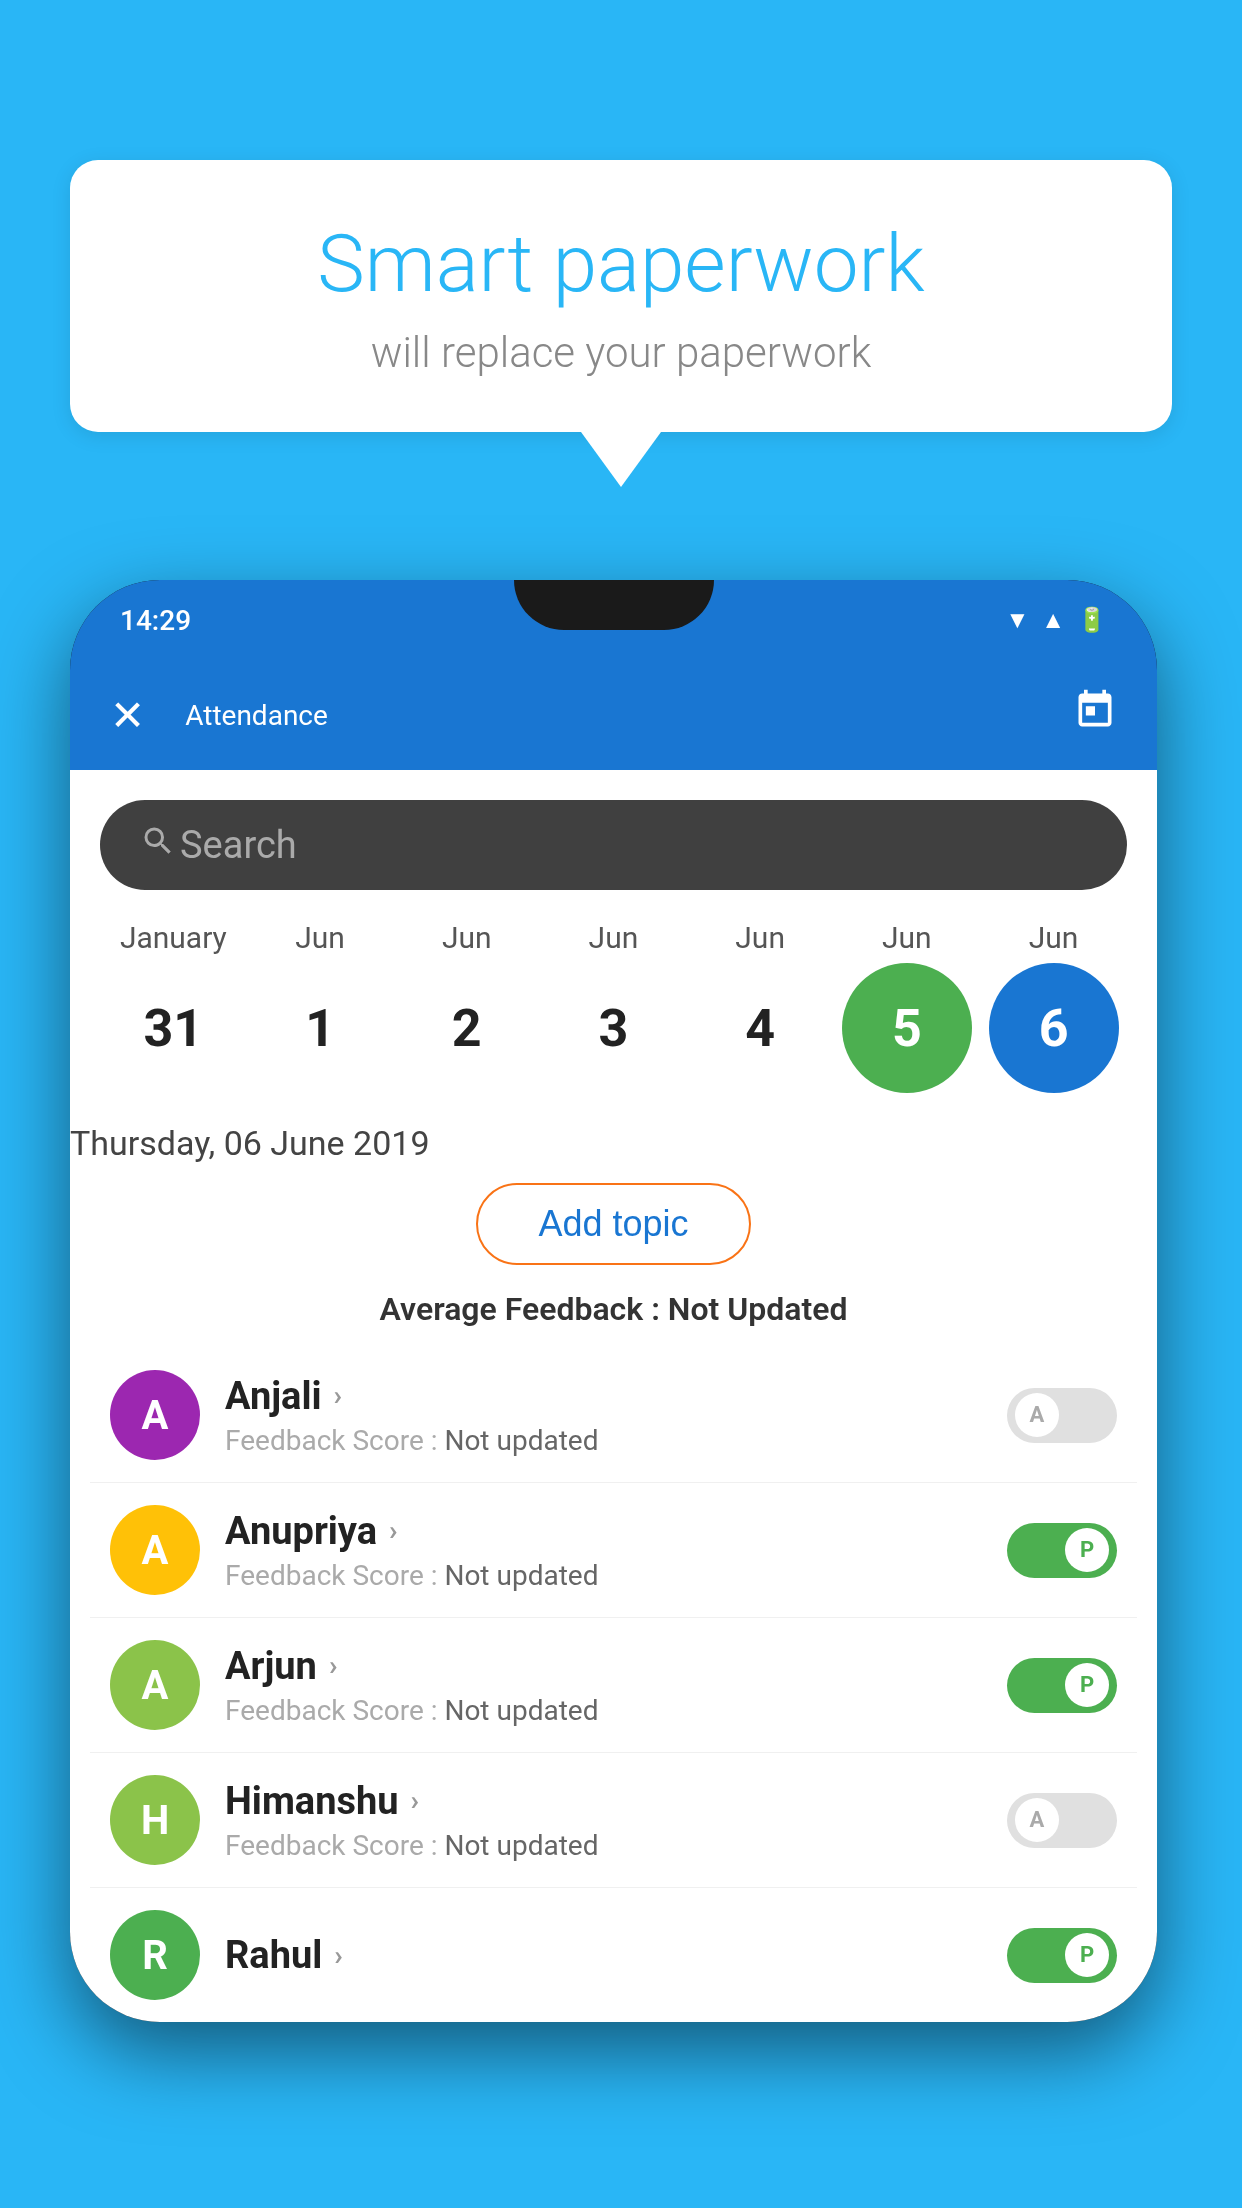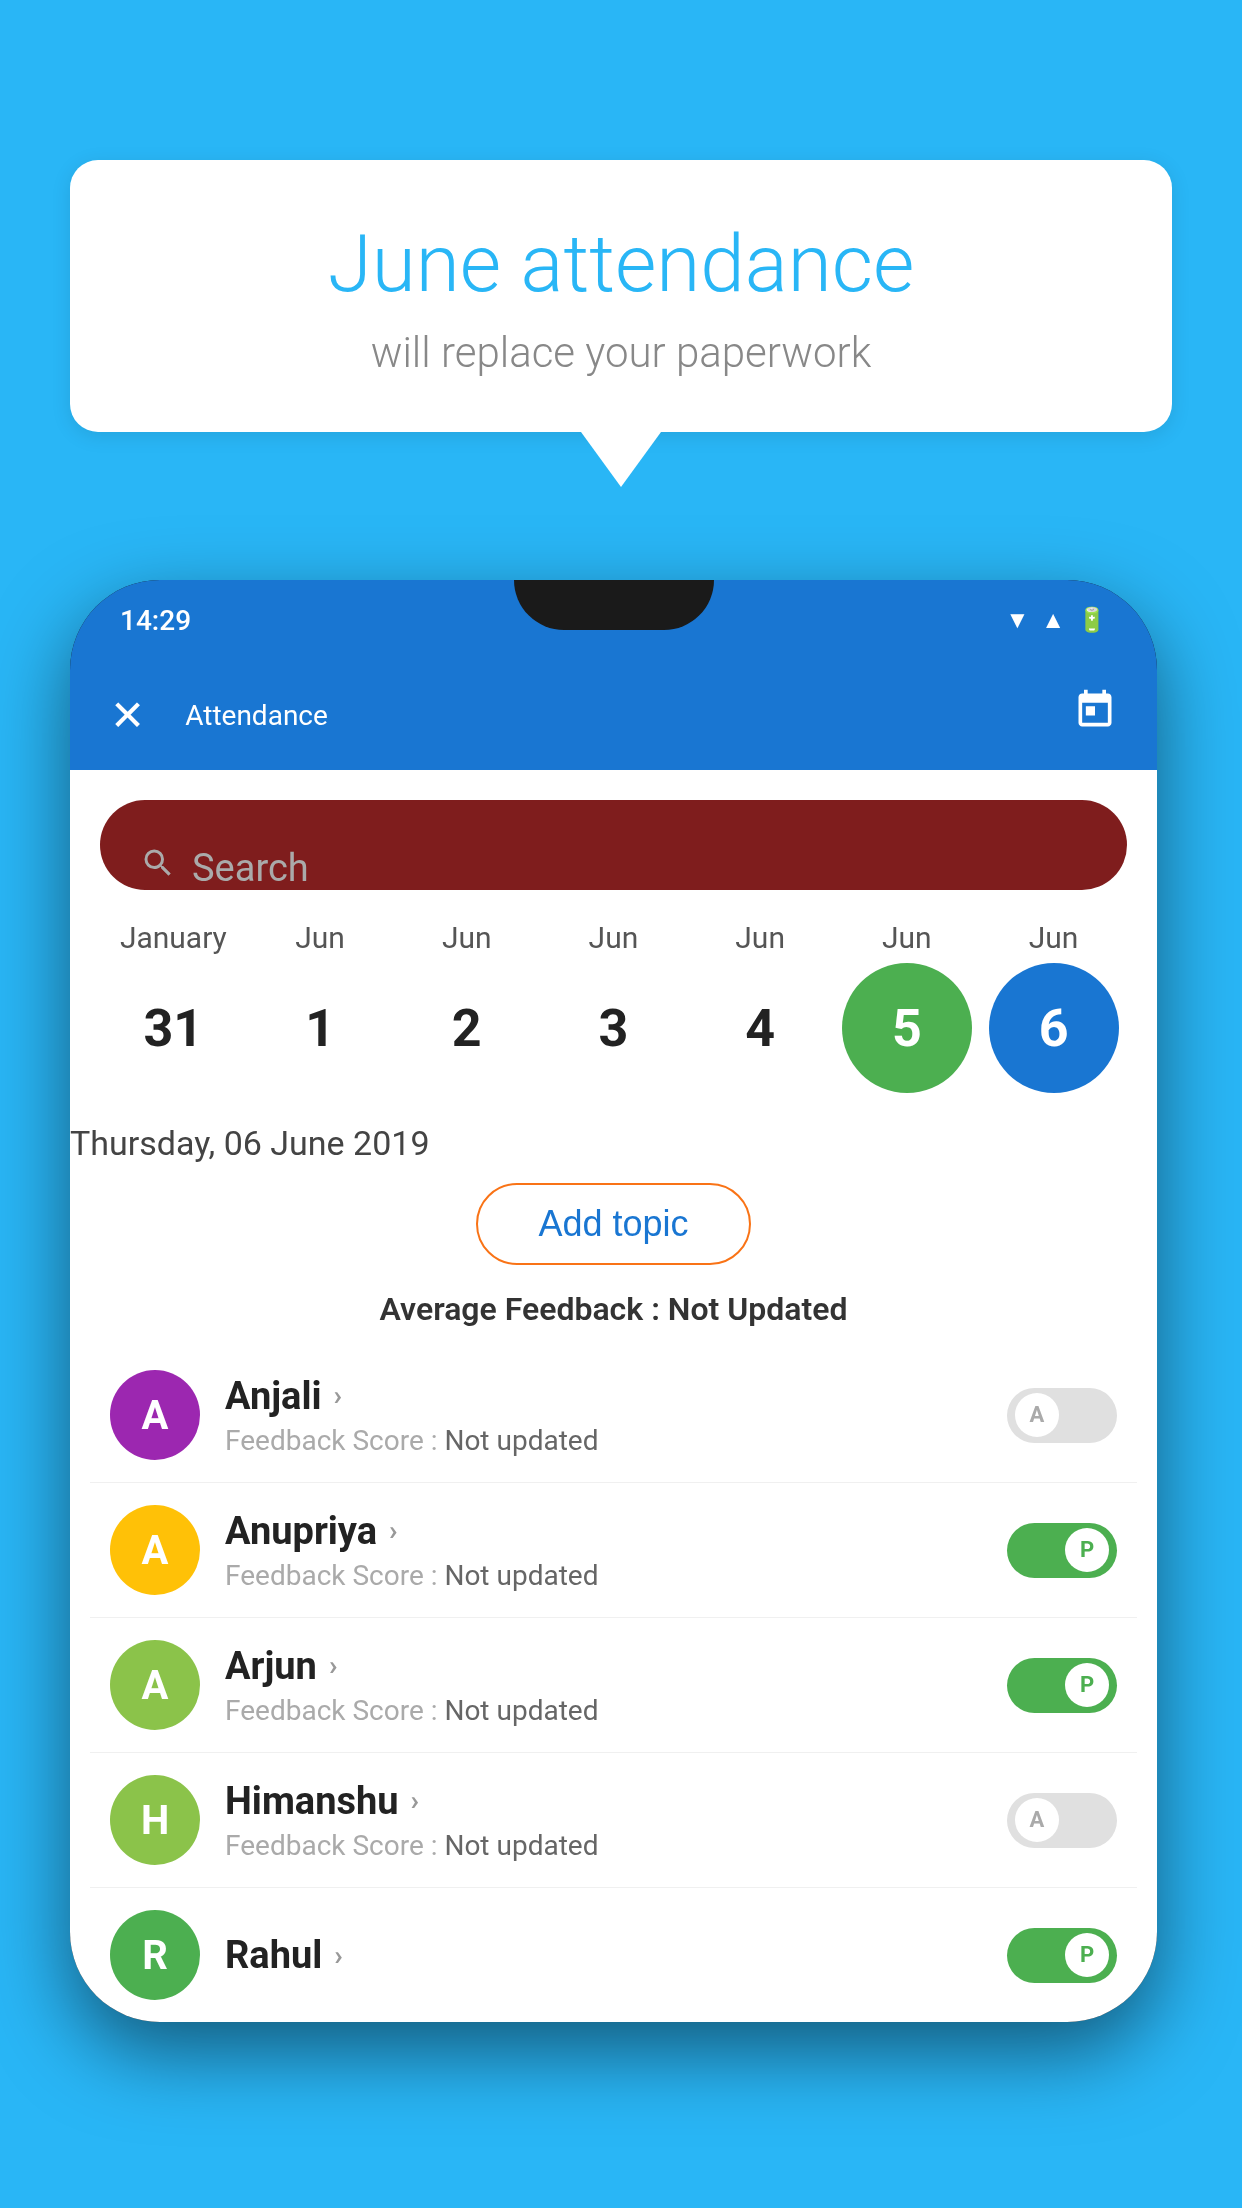--- a/index.html
+++ b/index.html
@@ -144,27 +144,27 @@
     .phone-screen {
       background: white;
       min-height: 1200px;
       border-radius: 0 0 75px 75px;
       overflow: hidden;
     }
 
     
     .search-bar {
       margin: 30px 30px 20px;
-      background: #7f1d1d;
+      background: #404040;
       border-radius: 50px;
       height: 90px;
       display: flex;
-      align-items: flex-end;
+      align-items: center;
       padding: 0 40px;
-      gap: 16px;
+      gap: 4px;
     }
 
     .search-icon {
       color: #999;
       font-size: 36px;
     }
 
     .search-text {
       color: #aaa;
       font-size: 38px;
@@ -364,21 +364,21 @@
       text-align: center;
     }
 
     
   </style>
 </head>
 <body>
 
 <div class="speech-bubble-container">
   <div class="speech-bubble">
-    <div class="speech-bubble-title">June attendance</div>
+    <div class="speech-bubble-title">Smart paperwork</div>
     <div class="speech-bubble-subtitle">will replace your paperwork</div>
   </div>
   <div class="speech-bubble-tail"></div>
 </div>
 
 <div class="phone-wrapper">
   <div class="phone-outer">
 
     <div class="phone-status-bar">
       <span class="status-time">14:29</span>

